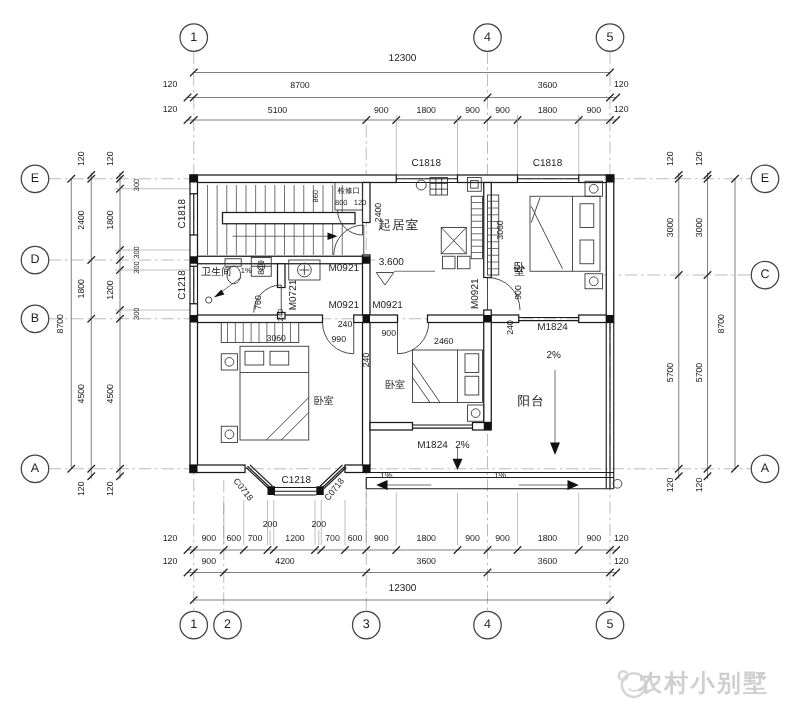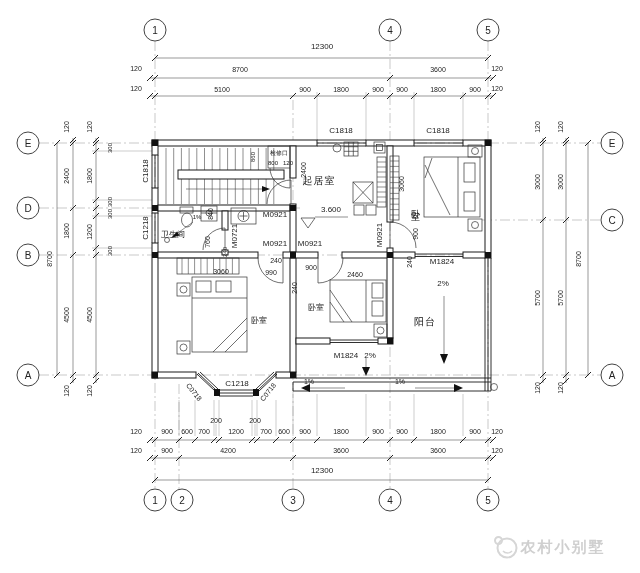--- a/index.html
+++ b/index.html
@@ -25,21 +25,21 @@
   .cjk{font-size:10px;letter-spacing:1px;color:#111;}
   .cjks{font-size:8px;letter-spacing:0;color:#111;}
   .cjkt{font-size:6px;letter-spacing:0;color:#111;}
   .vcjk{position:absolute;writing-mode:vertical-rl;text-orientation:upright;
         font-size:9px;letter-spacing:2px;color:#111;transform:translate(-50%,-50%);line-height:1;}
   .t6{font-size:6px;}
   .bub{position:absolute;width:21px;height:21px;border:1px solid #444;border-radius:50%;
        background:#fff;display:flex;align-items:center;justify-content:center;
        font-size:10px;color:#222;transform:translate(-50%,-50%);}
   .wm{position:absolute;left:563px;top:547px;transform:translate(-50%,-50%);
-      font-size:15px;font-weight:bold;letter-spacing:2px;color:#cfcfcf;white-space:nowrap;}
+      font-size:19px;font-weight:bold;letter-spacing:2px;color:#cfcfcf;white-space:nowrap;}
 </style>
 </head>
 <body>
 
 <div class="wrap">
 
 <svg width="640" height="573" viewBox="0 0 640 573">
 
   <g id="gen">
         <line x1="155" y1="41" x2="155" y2="489" class="axis"></line>
@@ -507,28 +507,28 @@
 
 <span class="t t8" style="left:275px;top:215px">M0921</span>
 <span class="t t8" style="left:275px;top:244px">M0921</span>
 <span class="t t8" style="left:310px;top:244px">M0921</span>
 <span class="t t8 v" style="left:380px;top:235px">M0921</span>
 <span class="t t8 v" style="left:235px;top:236px">M0721</span>
 <span class="t t8" style="left:442px;top:262px">M1824</span>
 <span class="t t8" style="left:346px;top:356px">M1824</span>
 
 <span class="t cjk" style="left:319px;top:181px">起居室</span>
-<span class="t cjks" style="left:173px;top:235px">卫生间</span>
+<span class="t cjks" style="left:173px;top:218px">卫生间</span>
 <span class="vcjk" style="left:415px;top:204px">卧室</span>
 <span class="t cjks" style="left:259px;top:321px">卧室</span>
 <span class="t cjks" style="left:316px;top:308px">卧室</span>
 <span class="t cjk" style="left:425px;top:322px">阳台</span>
 <span class="t cjkt" style="left:279px;top:153px">检修口</span>
 
-<span class="t t8" style="left:331px;top:210px">3.600</span>
+<span class="t t8" style="left:313px;top:210px">3.600</span>
 <span class="t t8" style="left:443px;top:284px">2%</span>
 <span class="t t8" style="left:370px;top:356px">2%</span>
 <span class="t" style="left:309px;top:381px">1%</span>
 <span class="t" style="left:400px;top:381px">1%</span>
 <span class="t t6" style="left:197px;top:217px">1%</span>
 
 <span class="t v" style="left:303px;top:170px">2400</span>
 <span class="t v" style="left:401px;top:184px">3060</span>
 <span class="t" style="left:221px;top:271px">3060</span>
 <span class="t" style="left:355px;top:274px">2460</span>

